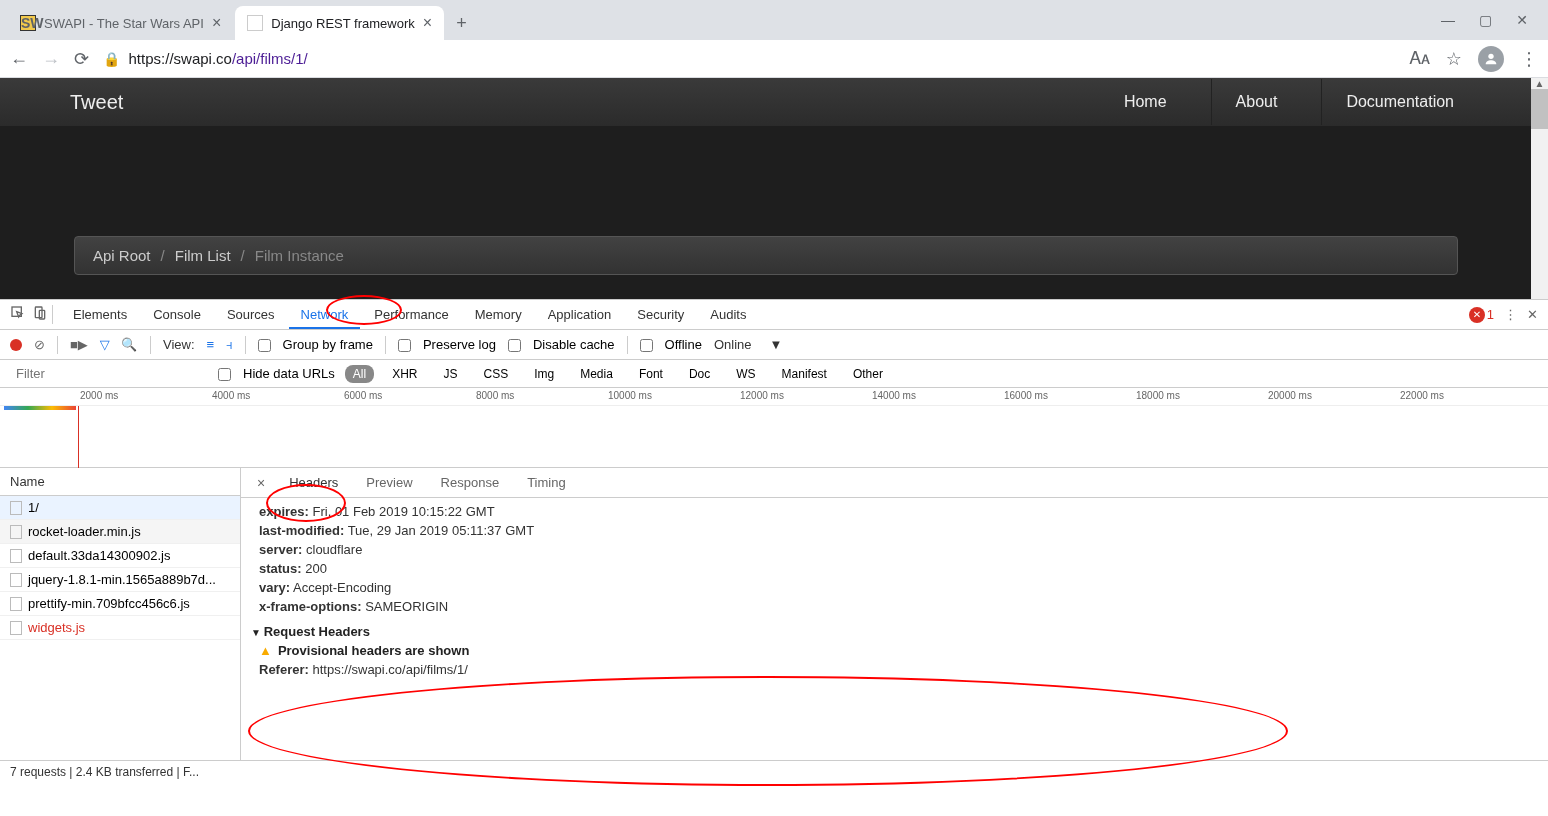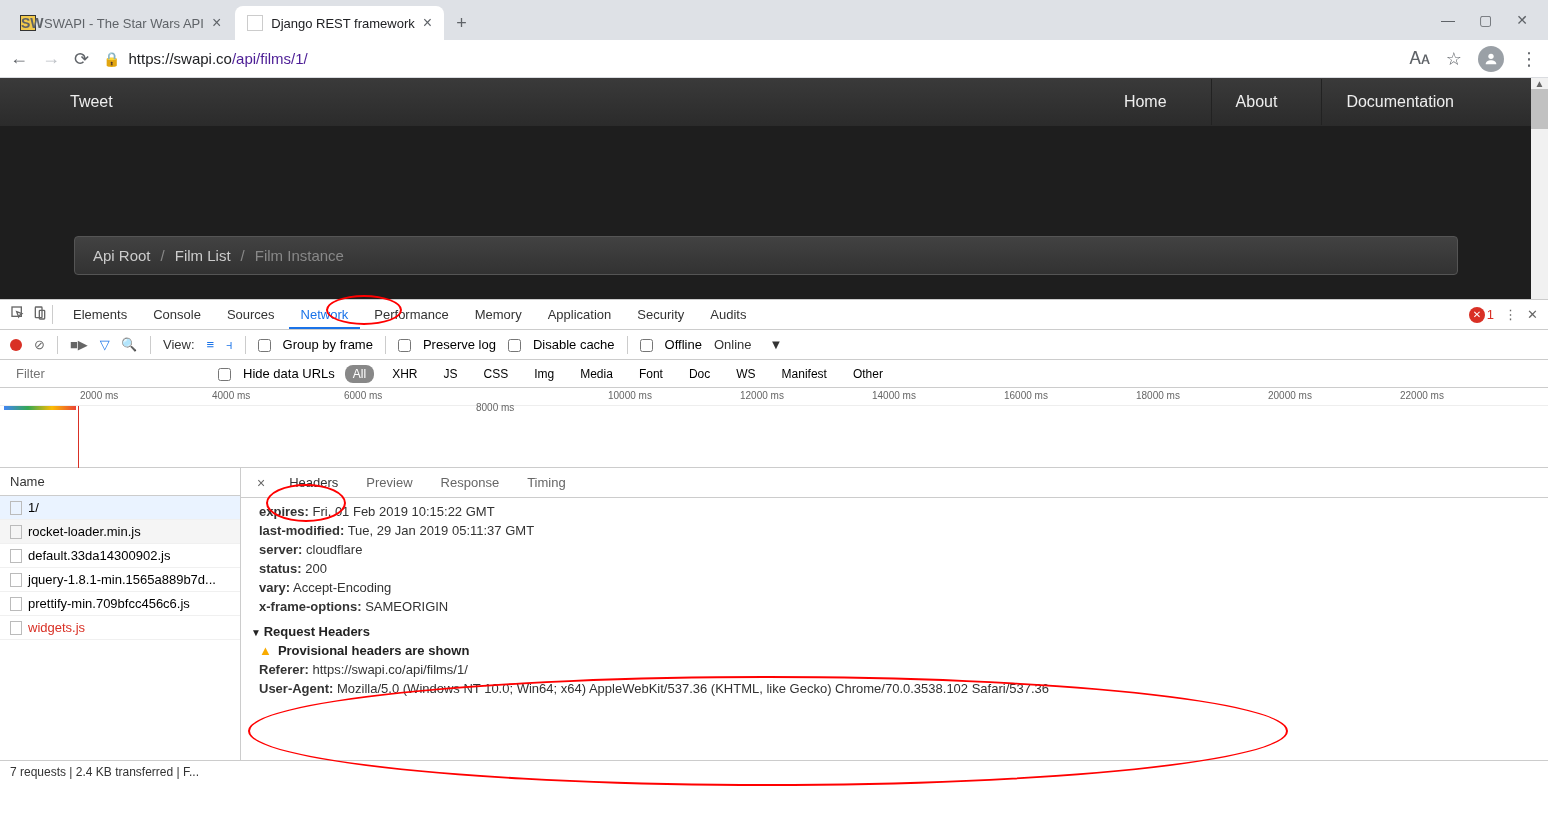--- a/index.html
+++ b/index.html
@@ -28,21 +28,21 @@
 .addr-icon { color: #5f6368; font-size: 18px; cursor: pointer; }
 .avatar { width: 26px; height: 26px; border-radius: 50%; background: #9aa0a6; display: flex; align-items: center; justify-content: center; }
 
 
 .page-area { height: 221px; overflow: hidden; position: relative; }
 .page-scroll { position: absolute; right: 0; top: 0; width: 17px; height: 100%; background: #f1f1f1; }
 .page-scroll-thumb { width: 100%; height: 40px; background: #c1c1c1; }
 .page-scroll-up { font-size: 10px; text-align: center; color: #666; }
 
 .dark-header { background: linear-gradient(#3a3a3a, #2b2b2b); height: 48px; display: flex; align-items: center; padding: 0 70px 0 70px; }
-.brand { color: #eee; font-size: 16px; }
+.brand { color: #eee; font-size: 20px; }
 .nav-links { margin-left: auto; display: flex; gap: 20px; }
 .nav-link { color: #eee; font-size: 16px; padding: 14px 24px; border-left: 1px solid #222; cursor: pointer; }
 .nav-link:first-child { border-left: none; }
 
 .dark-body { background: #1e1e1e; height: calc(100% - 48px); padding-top: 110px; padding-left: 74px; padding-right: 90px; }
 .breadcrumb-bar { background: linear-gradient(#424242, #323232); border: 1px solid #555; border-radius: 4px; padding: 10px 18px; display: flex; align-items: center; gap: 10px; font-size: 15px; }
 .bc-link { color: #ccc; cursor: pointer; }
 .bc-sep { color: #888; }
 .bc-current { color: #888; }
 
@@ -261,21 +261,21 @@
     <span class="type-pill">WS</span>
     <span class="type-pill">Manifest</span>
     <span class="type-pill">Other</span>
   </div>
 
   <div class="timeline">
     <div class="timeline-ticks" id="tl-ticks">
         <span class="tick" style="left: 80px;">2000 ms</span>
         <span class="tick" style="left: 212px;">4000 ms</span>
         <span class="tick" style="left: 344px;">6000 ms</span>
-        <span class="tick" style="left: 476px; margin-top: 12px;">8000 ms</span>
+        <span class="tick" style="left: 476px;">8000 ms</span>
         <span class="tick" style="left: 608px;">10000 ms</span>
         <span class="tick" style="left: 740px;">12000 ms</span>
         <span class="tick" style="left: 872px;">14000 ms</span>
         <span class="tick" style="left: 1004px;">16000 ms</span>
         <span class="tick" style="left: 1136px;">18000 ms</span>
         <span class="tick" style="left: 1268px;">20000 ms</span>
         <span class="tick" style="left: 1400px;">22000 ms</span>
       </div>
     <div class="timeline-body">
       <div class="color-bar"></div>
@@ -330,21 +330,20 @@
             <div class="hdr-line"><span class="hdr-key">vary:</span> <span class="hdr-val">Accept-Encoding</span></div>
             <div class="hdr-line"><span class="hdr-key">x-frame-options:</span> <span class="hdr-val">SAMEORIGIN</span></div>
           </div>
         <div class="section-title">Request Headers</div>
         <div class="warn-line">
           <span class="warn-icon">▲</span>
           <span class="warn-text">Provisional headers are shown</span>
         </div>
         <div id="req-hdrs">
             <div class="hdr-line"><span class="hdr-key">Referer:</span> <span class="hdr-val">https://swapi.co/api/films/1/</span></div>
-            <div class="hdr-line"><span class="hdr-key">User-Agent:</span> <span class="hdr-val">Mozilla/5.0 (Windows NT 10.0; Win64; x64) AppleWebKit/537.36 (KHTML, like Gecko) Chrome/70.0.3538.102 Safari/537.36</span></div>
           </div>
       </div>
     </div>
   </div>
 
   <div class="status-bar">7 requests  |  2.4 KB transferred  |  F...</div>
 </div>
 
 <div class="annot annot1"></div>
 <div class="annot annot2"></div>

